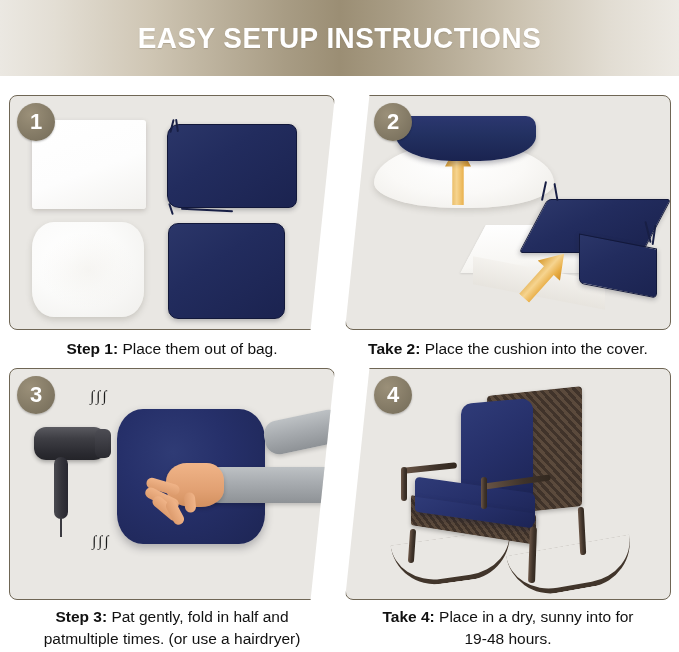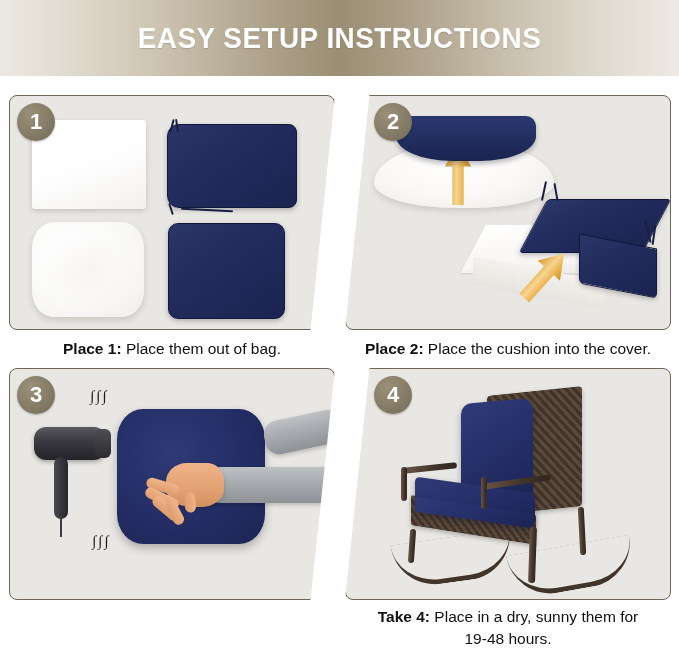--- a/index.html
+++ b/index.html
@@ -245,21 +245,21 @@
     <div class="tie" style="left:14px;top:90px;width:52px;height:2px;transform:rotate(3deg);"></div>
   </div>
 
   <div style="position:absolute;left:158px;top:127px;width:115px;height:94px;">
     <div class="navy-cover" style="left:0;top:0;width:115px;height:94px;border-radius:10px;"></div>
   </div>
 </div>
 <div class="badge" id="badge1">1</div>
 
 <div class="caption" id="cap1">
-  <b>Place 1:</b><span> Place them out of bag.</span>
+  <b>Step 1:</b><span> Place them out of bag.</span>
 </div>
 
 <div class="panel" id="panel2">
 
   <div style="position:absolute;left:28px;top:20px;width:180px;height:92px;">
     <div class="long-pillow" style="left:0;top:26px;width:180px;height:66px;"></div>
     <div class="navy-sleeve" style="left:22px;top:0px;width:140px;height:45px;"></div>
   </div>
   <div class="arrow-up" style="left:99px;top:47px;"></div>
 
@@ -271,21 +271,21 @@
     <div class="tie" style="left:72px;top:0px;width:2px;height:20px;transform:rotate(12deg);"></div>
     <div class="tie" style="left:84px;top:2px;width:2px;height:18px;transform:rotate(-10deg);"></div>
     <div class="tie" style="left:176px;top:40px;width:2px;height:22px;transform:rotate(-14deg);"></div>
     <div class="tie" style="left:182px;top:44px;width:2px;height:20px;transform:rotate(8deg);"></div>
   </div>
   <div class="arrow-diag" style="left:183px;top:150px;"></div>
 </div>
 <div class="badge" id="badge2">2</div>
 
 <div class="caption" id="cap2">
-  <b>Place 2:</b><span> Place the cushion into the cover.</span>
+  <b>Take 2:</b><span> Place the cushion into the cover.</span>
 </div>
 
 <div class="panel" id="panel3">
 
   <div style="position:absolute;left:22px;top:58px;width:90px;height:112px;">
     <div class="dryer-barrel" style="left:2px;top:0px;width:72px;height:33px;"></div>
     <div class="dryer-nozzle" style="left:63px;top:2px;width:16px;height:29px;"></div>
     <div class="dryer-handle" style="left:22px;top:30px;width:14px;height:62px;"></div>
     <div class="dryer-cord" style="left:28px;top:90px;width:2px;height:20px;"></div>
   </div>
@@ -306,20 +306,22 @@
     <div class="finger" style="left:8px;top:24px;width:34px;height:11px;transform:rotate(16deg);"></div>
     <div class="finger" style="left:6px;top:36px;width:36px;height:11px;transform:rotate(26deg);"></div>
     <div class="finger" style="left:12px;top:46px;width:32px;height:11px;transform:rotate(40deg);"></div>
     <div class="finger" style="left:24px;top:50px;width:26px;height:11px;transform:rotate(62deg);"></div>
     <div class="finger" style="left:42px;top:40px;width:20px;height:11px;transform:rotate(84deg);"></div>
   </div>
 </div>
 <div class="badge" id="badge3">3</div>
 
 <div class="caption" id="cap3">
+  <div><b>Step 3:</b> <span>Pat gently, fold in half and</span></div>
+  <div>patmultiple times.  (or use a hairdryer)</div>
 </div>
 
 <div class="panel" id="panel4">
   <div style="position:absolute;left:55px;top:18px;width:230px;height:200px;">
 
     <div class="wicker" style="left:86px;top:4px;width:95px;height:120px;border-radius:4px;transform:skewY(-6deg);"></div>
 
     <div class="wicker" style="left:10px;top:118px;width:125px;height:30px;border-radius:2px;transform:skewY(9deg);"></div>
 
     <div class="chair-cushion" style="left:60px;top:14px;width:72px;height:105px;border-radius:10px 12px 6px 6px;transform:skewY(-5deg);"></div>
@@ -336,15 +338,15 @@
     <div class="frame-bar" style="left:128px;top:140px;width:7px;height:56px;transform:rotate(2deg);"></div>
     <div class="frame-bar" style="left:178px;top:120px;width:6px;height:48px;transform:rotate(-3deg);"></div>
 
     <div style="position:absolute;left:-8px;top:150px;width:120px;height:40px;border-bottom:5px solid #41352b;border-radius:0 0 60px 60px;transform:rotate(-8deg);"></div>
     <div style="position:absolute;left:108px;top:158px;width:125px;height:40px;border-bottom:5px solid #41352b;border-radius:0 0 60px 60px;transform:rotate(-10deg);"></div>
   </div>
 </div>
 <div class="badge" id="badge4">4</div>
 
 <div class="caption" id="cap4">
-  <div><b>Take 4:</b> <span>Place in a dry, sunny them for</span></div>
+  <div><b>Take 4:</b> <span>Place in a dry, sunny into for</span></div>
   <div>19-48 hours.</div>
 </div>
 
 </body></html>

